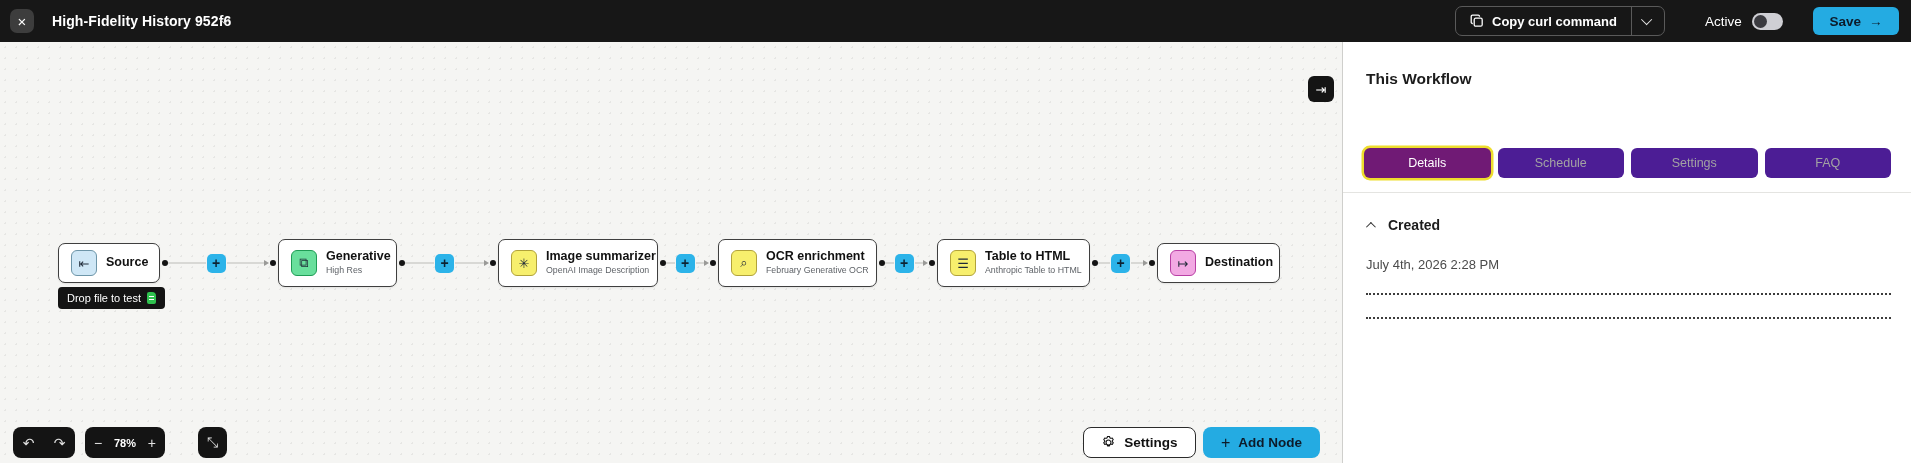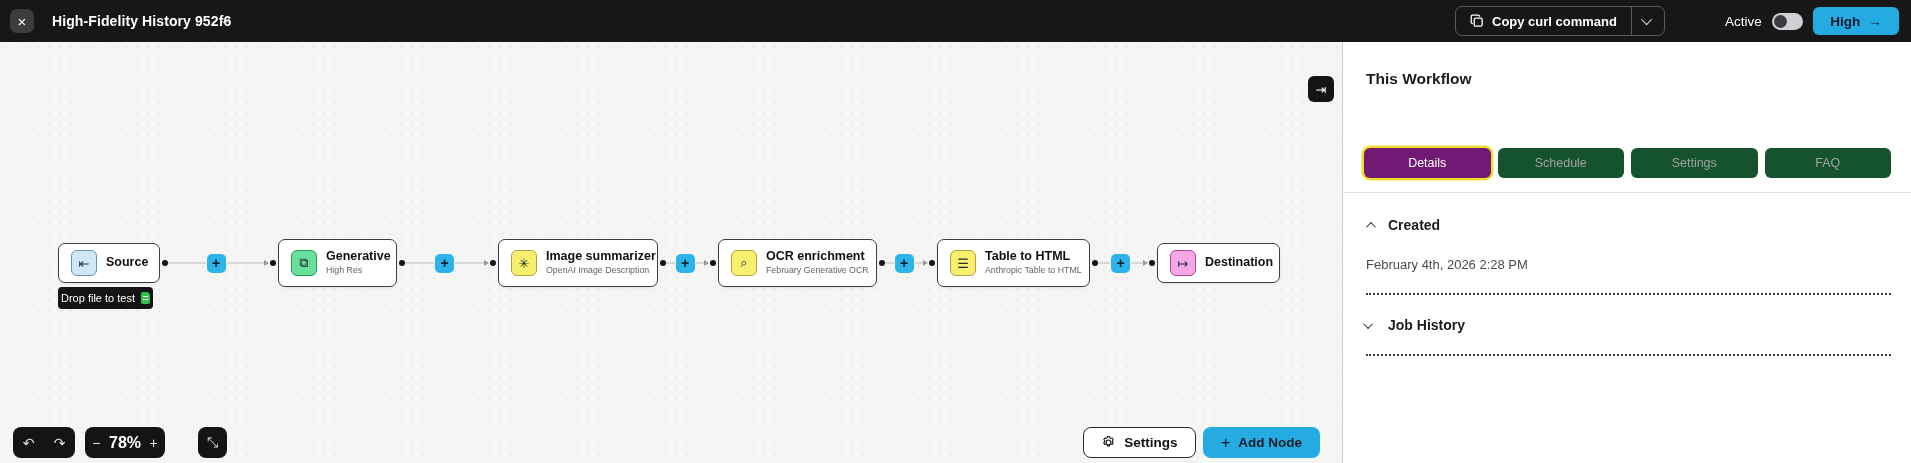--- a/index.html
+++ b/index.html
@@ -11,21 +11,21 @@
   .close-btn { position:absolute; left:10px; top:9px; width:24px; height:24px; border-radius:7px; background:#3d3d3d; color:#fff; display:flex; align-items:center; justify-content:center; font-size:15px; cursor:pointer; }
   .wf-title { position:absolute; left:52px; top:0; height:42px; display:flex; align-items:center; color:#fff; font-size:14px; font-weight:700; letter-spacing:.1px; }
   .chev { display:inline-block; width:8px; height:8px; border-left:1.6px solid currentColor; border-bottom:1.6px solid currentColor; }
   .chev.down { transform:rotate(-45deg) translateY(-2px); }
   .chev.up { transform:rotate(135deg) translateY(-2px); }
   .title-chev { position:absolute; left:222px; top:16px; color:#cfcfcf; }
 
   .copycurl { position:absolute; left:1455px; top:6px; height:30px; display:flex; border:1px solid #5a5a5a; border-radius:7px; color:#fff; }
   .copycurl-main { display:flex; align-items:center; gap:8px; padding:0 14px; font-size:13px; font-weight:700; cursor:pointer; }
   .copycurl-caret { width:33px; display:flex; align-items:center; justify-content:center; border-left:1px solid #5a5a5a; cursor:pointer; color:#e5e5e5; }
-  .active-wrap { position:absolute; left:1705px; top:0; height:42px; display:flex; align-items:center; gap:10px;margin-left:20px; }
+  .active-wrap { position:absolute; left:1705px; top:0; height:42px; display:flex; align-items:center; gap:10px; }
   .active-label { color:#fff; font-size:13.5px; }
   .toggle { width:31px; height:17px; border-radius:9px; background:#cfcfd4; position:relative; cursor:pointer; }
   .toggle .knob { position:absolute; left:2px; top:2px; width:13px; height:13px; border-radius:50%; background:#3b3b40; }
   .save-btn { position:absolute; left:1813px; top:7px; width:86px; height:28px; border-radius:6px; background:#24abe2; color:#0d1b2a; font-size:13.5px; font-weight:700; display:flex; align-items:center; justify-content:center; gap:8px; cursor:pointer; }
 
   
   .canvas { position:absolute; left:0; top:42px; width:1342px; height:421px; background:#f5f5f3;
     background-image:radial-gradient(#00000010 1px, transparent 1px); background-size:11px 11px; }
   .collapse-btn { position:absolute; left:1308px; top:34px; width:26px; height:26px; border-radius:6px; background:#141414; color:#fff; display:flex; align-items:center; justify-content:center; font-size:13px; cursor:pointer; }
 
@@ -33,38 +33,38 @@
   .node-icon { width:26px; height:26px; border-radius:6px; border:1px solid; display:flex; align-items:center; justify-content:center; font-size:13px; color:#1f2937; flex:none; }
   .node-title { font-size:12.5px; font-weight:700; color:#111; white-space:nowrap; line-height:1.25; }
   .node-sub { font-size:8.8px; color:#5f6368; white-space:nowrap; line-height:1.3; }
 
   .edge { position:absolute; height:20px; display:flex; align-items:center; z-index:1; }
   .edge .dot { width:6px; height:6px; border-radius:50%; background:#141414; flex:none; }
   .edge .line { flex:1; height:2px; background:#d8d8d5; }
   .edge .plus { width:19px; height:19px; border-radius:5px; background:#2cb3e9; color:#0d2333; font-size:14px; font-weight:700; display:flex; align-items:center; justify-content:center; margin:0 1px; cursor:pointer; flex:none; }
   .edge .arrow { width:0; height:0; border-left:5px solid #9a9a98; border-top:3.5px solid transparent; border-bottom:3.5px solid transparent; margin-right:1px; flex:none; }
 
-  .drop-label { position:absolute; background:#141414; color:#fff; font-size:11px; border-radius:4px; height:22px; display:flex; align-items:center; gap:6px; padding:0 3px; white-space:nowrap; }
+  .drop-label { position:absolute; background:#141414; color:#fff; font-size:11px; border-radius:4px; height:22px; display:flex; align-items:center; gap:6px; padding:0 9px; white-space:nowrap; }
   .doc-icon { display:inline-block; width:9px; height:12px; background:#2fc24f; border-radius:2px 4px 2px 2px; position:relative; }
   .doc-icon::after { content:""; position:absolute; left:2px; top:4px; width:5px; height:1.3px; background:#fff; box-shadow:0 3px 0 #fff; }
 
   
   .ctrl-group { position:absolute; background:#141414; color:#fff; border-radius:8px; height:31px; display:flex; align-items:center; justify-content:space-around; }
   .ctrl-group .ic { color:#e3e3e3; font-size:14px; cursor:pointer; padding:0 6px; }
-  .zoom-pct { font-size:16px; font-weight:700; }
+  .zoom-pct { font-size:11px; font-weight:700; }
   .settings-btn { position:absolute; left:1083px; top:385px; width:113px; height:31px; background:#fff; border:1px solid #2b2b2b; border-radius:8px; display:flex; align-items:center; justify-content:center; gap:8px; font-size:13.5px; font-weight:700; color:#111; cursor:pointer; }
   .addnode-btn { position:absolute; left:1203px; top:385px; width:117px; height:31px; background:#24abe2; border-radius:8px; display:flex; align-items:center; justify-content:center; gap:8px; font-size:13.5px; font-weight:700; color:#0d1b2a; cursor:pointer; }
   .plus-glyph { font-size:16px; font-weight:400; }
 
   
   .panel { position:absolute; left:1342px; top:42px; width:686px; height:421px; background:#fff; border-left:1px solid #cfcfcc; }
   .panel-title { position:absolute; left:23px; top:28px; font-size:15.5px; font-weight:700; color:#1c1c1c; }
   .panel-close { position:absolute; right:24px; top:26px; font-size:17px; color:#333; cursor:pointer; }
   .tabs { position:absolute; left:21px; top:106px; width:527px; display:flex; gap:7px; }
-  .tab { flex:1; height:30px; border-radius:6px; background:#14532d; color:#a3a3a3; font-size:12.5px; display:flex; align-items:center; justify-content:center; cursor:pointer; }
+  .tab { flex:1; height:30px; border-radius:6px; background:#4c1d95; color:#a3a3a3; font-size:12.5px; display:flex; align-items:center; justify-content:center; cursor:pointer; }
   .tab.active { background:#701a75; color:#fff; font-weight:400; box-shadow:0 0 0 2.5px #eedd2d; }
   .tabs-divider { position:absolute; left:0; top:150px; width:569px; border-top:1px solid #e4e4e1; }
   .sections { position:absolute; left:23px; top:175px; width:525px; }
   .section-head { display:flex; align-items:center; gap:15px; font-size:14px; font-weight:700; color:#1c1c1c; cursor:pointer; }
   .section-head .chev { width:7px; height:7px; border-width:1.4px; color:#333; }
   .section-content { font-size:13px; color:#4b4b4b; margin:24px 0 0 0; }
   .dotline { border-top:2px dotted #3c3c3c; margin:21px 0 22px 0; }
 
   svg { display:block; }
 </style>
@@ -96,21 +96,21 @@
     </div>
 
     <div class="active-wrap">
       <span class="active-label">Active</span>
       <div class="toggle">
           <div class="knob"></div>
         </div>
     </div>
 
     <div class="save-btn">
-      <span>High</span>
+      <span>Save</span>
       <span>→</span>
     </div>
   </div>
 
   <div class="canvas">
     <div class="collapse-btn">
         <span>⇥</span>
       </div>
 
     <div id="nodes-layer">
@@ -238,26 +238,22 @@
         <div class="tab">Settings</div>
         <div class="tab">FAQ</div>
       </div>
     <div class="tabs-divider"></div>
     <div class="sections" id="panel-sections">
         <div>
           <div class="section-head">
             <span class="chev up"></span>
             <span>Created</span>
           </div>
-          <div class="section-content">February 4th, 2026 2:28 PM</div>
+          <div class="section-content">July 4th, 2026 2:28 PM</div>
           <div class="dotline"></div>
         </div>
         <div>
-          <div class="section-head">
-            <span class="chev down"></span>
-            <span>Job History</span>
-          </div>
           <div class="dotline"></div>
         </div>
       </div>
   </div>
 
 </div>
 
 </body></html>

